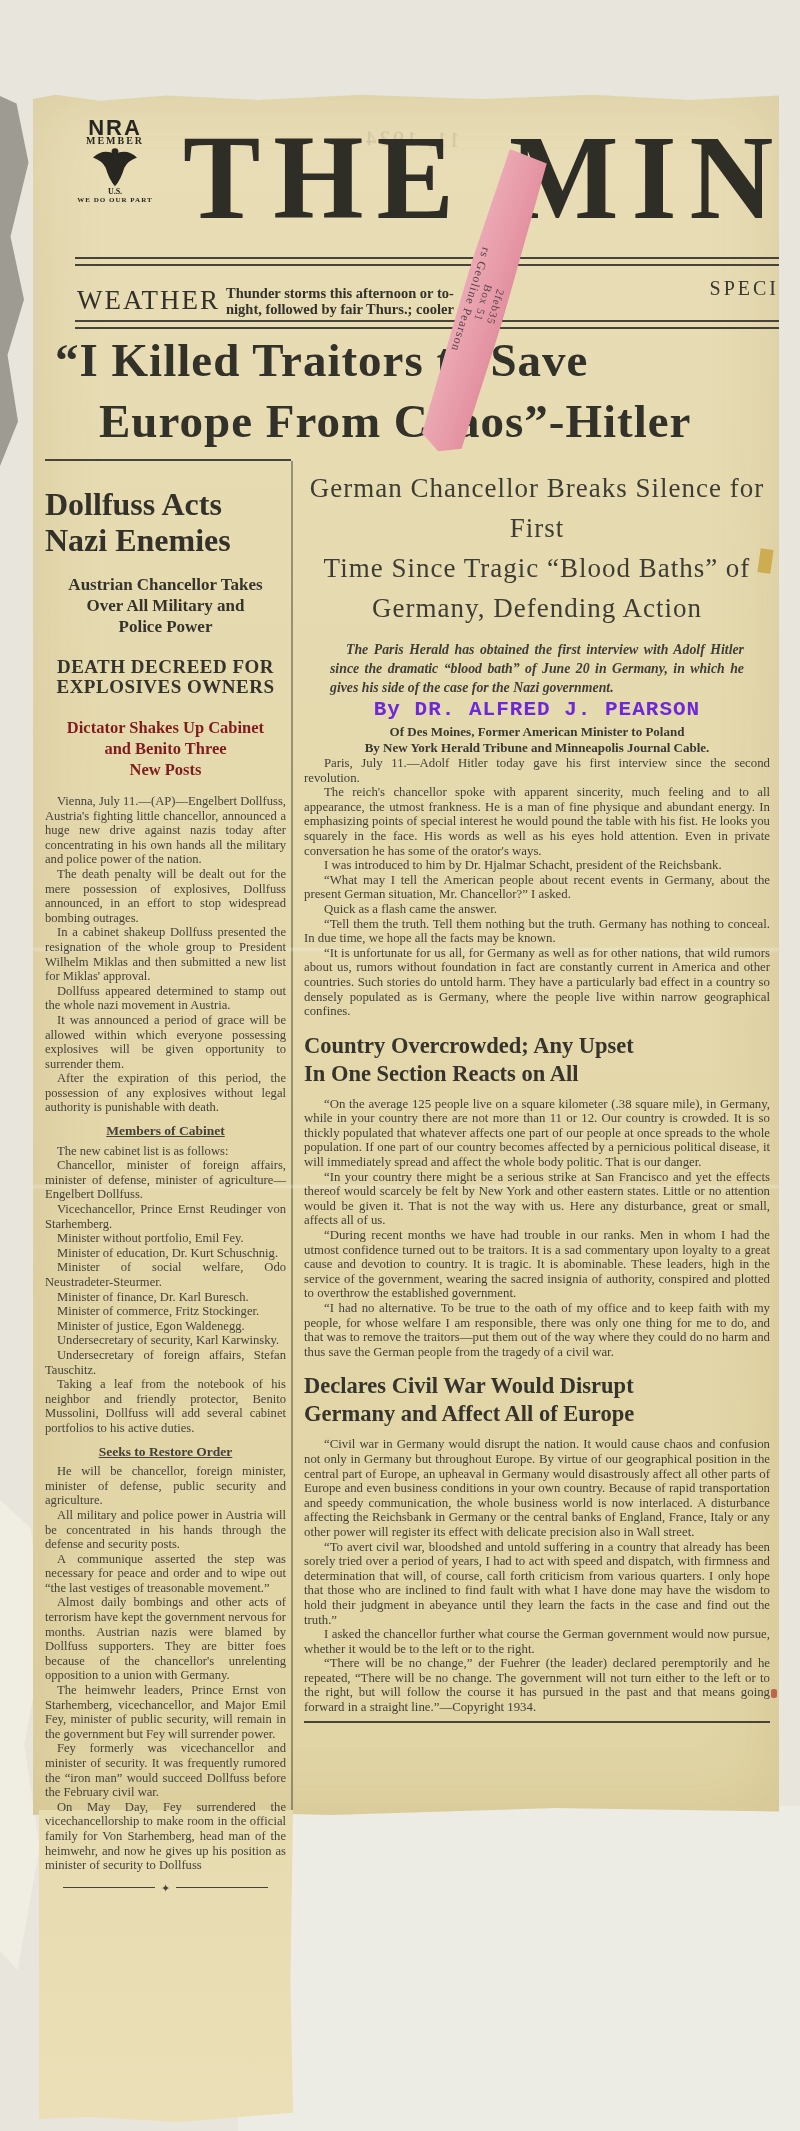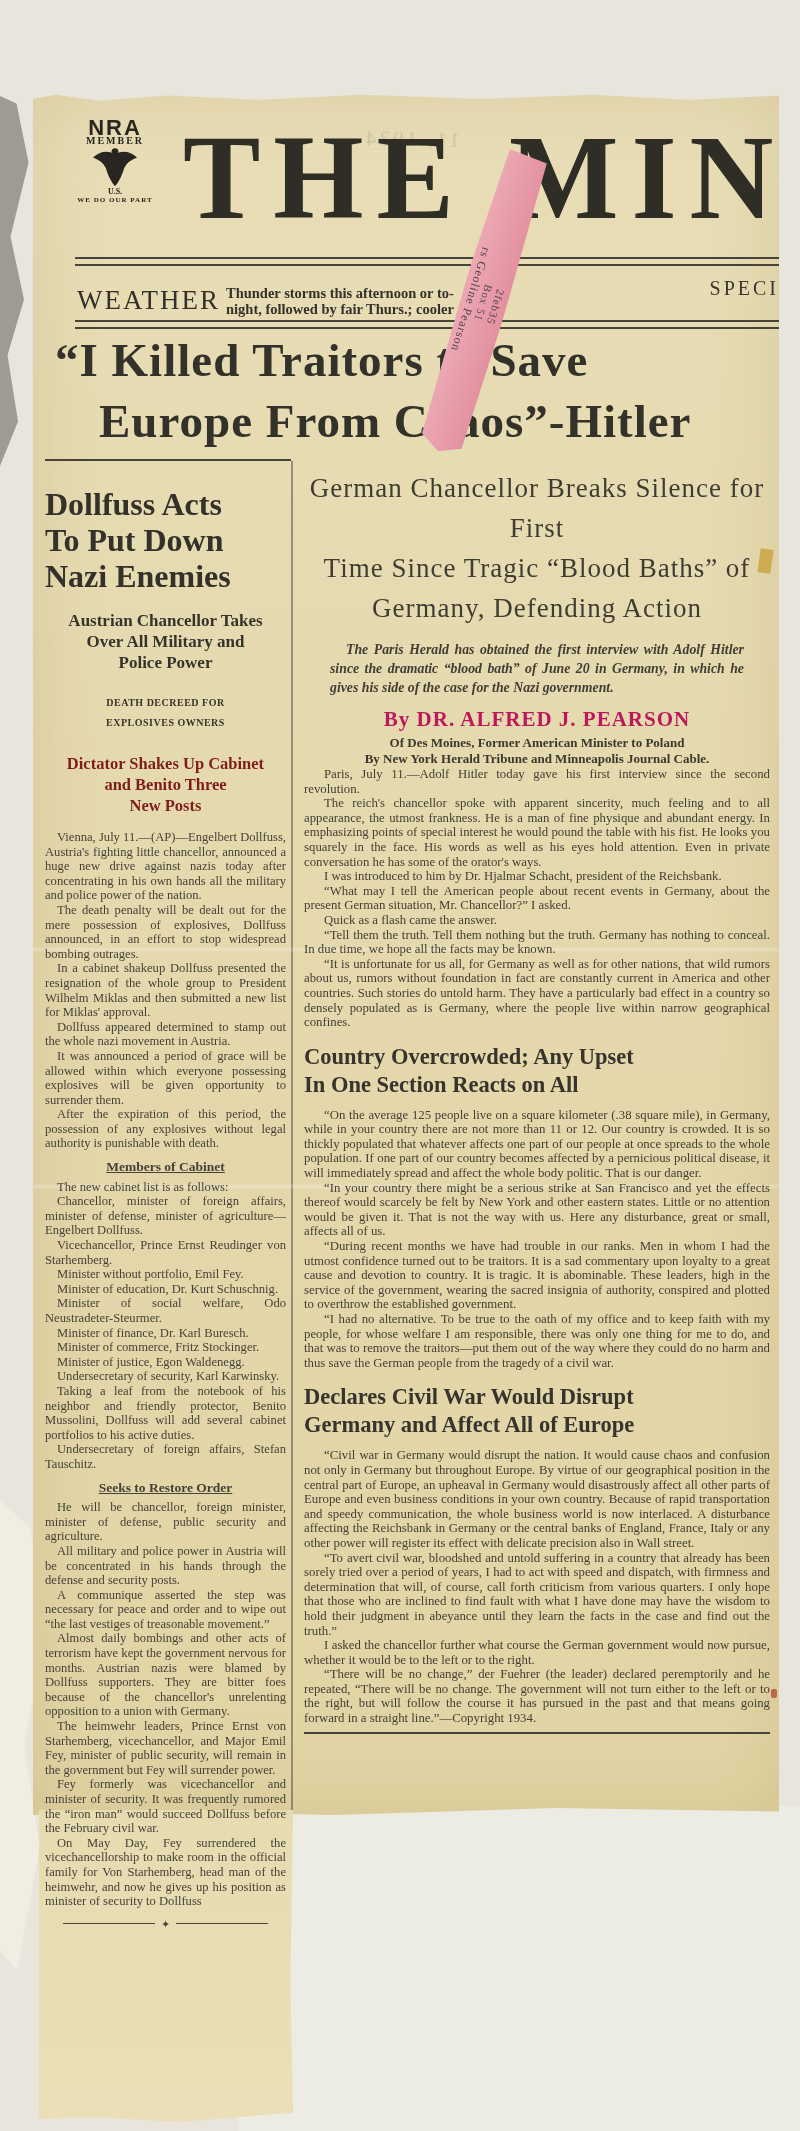--- a/index.html
+++ b/index.html
@@ -45,36 +45,36 @@
   
   .left-top-rule{position:absolute;left:12px;top:366px;width:246px;border-top:2px solid #45433a;}
   .col-rule{position:absolute;left:258px;top:368px;width:2px;height:1350px;background:#55524a;opacity:.55;}
   .crease{position:absolute;left:0;right:0;height:3px;background:rgba(255,255,255,.28);filter:blur(1px);}
   .mark-tape{position:absolute;left:726px;top:456px;width:13px;height:24px;background:#c9a23c;opacity:.8;transform:rotate(8deg);}
   .mark-red{position:absolute;left:738px;top:1596px;width:6px;height:9px;background:#b5543e;border-radius:2px;opacity:.85;}
   
   .lcol{position:absolute;left:45px;top:460px;width:241px;z-index:2;}
   .lhead{margin-top:26px;font-size:32px;font-weight:bold;line-height:36px;color:#33312a;}
   .ldeck1{margin-top:16px;font-size:17px;font-weight:bold;line-height:21px;text-align:center;color:#35332b;}
-  .ldeck2{margin-top:20px;font-size:10px;font-weight:bold;line-height:20px;text-align:center;letter-spacing:.5px;color:#35332b;}
+  .ldeck2{margin-top:20px;font-size:19px;font-weight:bold;line-height:20px;text-align:center;letter-spacing:.5px;color:#35332b;}
   .ldeck3{margin-top:20px;font-size:16.5px;font-weight:bold;line-height:21px;text-align:center;color:#7f1d1d;}
   .lbody{margin-top:14px;}
   .lbody .blk{font-size:12.6px;line-height:14.6px;color:#45423a;}
   .lbody .blk.b-p{text-align:justify;text-indent:12px;}
   .lbody .blk.b-h{text-align:center;font-weight:bold;font-size:13.5px;margin:9px 0 5px;text-decoration:underline;}
   .lend{display:flex;align-items:center;margin:10px 18px 0 18px;color:#45433a;}
   .lend .l{flex:1;border-top:1.6px solid #45433a;}
   .lend .s{padding:0 6px;font-size:11px;line-height:10px;}
   
   .mcol{position:absolute;left:304px;top:460px;width:466px;z-index:2;}
   .mhead{margin-top:8px;}
   .mhead .blk{font-size:27px;line-height:40px;text-align:center;letter-spacing:1px;color:#3f3d33;}
   .mintro{margin:12px 26px 0 26px;font-style:italic;font-weight:bold;font-size:13.8px;line-height:19px;
           text-align:justify;text-indent:16px;color:#403d34;}
-  .mby1{margin-top:10px;text-align:center;font-size:21px;font-weight:bold;letter-spacing:1px;color:#be185d;}
+  .mby1{margin-top:1px;text-align:center;font-size:21px;font-weight:bold;letter-spacing:1px;color:#6d28d9;font-family:Liberation Mono, monospace;}
   .mby2{margin-top:3px;text-align:center;font-size:13px;font-weight:bold;color:#3a382f;}
   .mby3{text-align:center;font-size:13px;font-weight:bold;color:#3a382f;}
   .mbody{margin-top:0;}
   .mbody .blk{font-size:12.8px;line-height:14.6px;color:#43403700;color:#434037;}
   .mbody .blk.b-p{text-align:justify;text-indent:20px;}
   .mbody .blk.b-h2{font-size:22.5px;line-height:28px;font-weight:bold;white-space:pre-line;
                    margin:13px 0 9px;text-indent:0;text-align:left;color:#36342c;}
   .mend{margin-top:6px;border-top:2px solid #45433a;}
   
   .sticker{position:absolute;left:460px;top:148px;width:47px;height:310px;z-index:3;
@@ -134,21 +134,20 @@
     <div class="crease" style="top:1092px;"></div>
     <div class="mark-tape"></div>
     <div class="mark-red"></div>
   </div>
 
   <div class="clip-left"></div>
 
   <div class="lcol">
     <div class="lhead">
         <div>Dollfuss Acts</div>
-        <div>To Put Down</div>
         <div>Nazi Enemies</div>
       </div>
     <div class="ldeck1">
         <div>Austrian Chancellor Takes</div>
         <div>Over All Military and</div>
         <div>Police Power</div>
       </div>
     <div class="ldeck2">
         <div>DEATH DECREED FOR</div>
         <div>EXPLOSIVES OWNERS</div>
@@ -169,22 +168,22 @@
         <div class="blk b-p">The new cabinet list is as follows:</div>
         <div class="blk b-p">Chancellor, minister of foreign affairs, minister of defense, minister of agriculture—Engelbert Dollfuss.</div>
         <div class="blk b-p">Vicechancellor, Prince Ernst Reudinger von Starhemberg.</div>
         <div class="blk b-p">Minister without portfolio, Emil Fey.</div>
         <div class="blk b-p">Minister of education, Dr. Kurt Schuschnig.</div>
         <div class="blk b-p">Minister of social welfare, Odo Neustradeter-Steurmer.</div>
         <div class="blk b-p">Minister of finance, Dr. Karl Buresch.</div>
         <div class="blk b-p">Minister of commerce, Fritz Stockinger.</div>
         <div class="blk b-p">Minister of justice, Egon Waldenegg.</div>
         <div class="blk b-p">Undersecretary of security, Karl Karwinsky.</div>
+        <div class="blk b-p">Undersecretary of foreign affairs, Stefan Tauschitz.</div>
         <div class="blk b-p">Taking a leaf from the notebook of his neighbor and friendly protector, Benito Mussolini, Dollfuss will add several cabinet portfolios to his active duties.</div>
-        <div class="blk b-p">Undersecretary of foreign affairs, Stefan Tauschitz.</div>
         <div class="blk b-h">Seeks to Restore Order</div>
         <div class="blk b-p">He will be chancellor, foreign minister, minister of defense, public security and agriculture.</div>
         <div class="blk b-p">All military and police power in Austria will be concentrated in his hands through the defense and security posts.</div>
         <div class="blk b-p">A communique asserted the step was necessary for peace and order and to wipe out “the last vestiges of treasonable movement.”</div>
         <div class="blk b-p">Almost daily bombings and other acts of terrorism have kept the government nervous for months. Austrian nazis were blamed by Dollfuss supporters. They are bitter foes because of the chancellor's unrelenting opposition to a union with Germany.</div>
         <div class="blk b-p">The heimwehr leaders, Prince Ernst von Starhemberg, vicechancellor, and Major Emil Fey, minister of public security, will remain in the government but Fey will surrender power.</div>
         <div class="blk b-p">Fey formerly was vicechancellor and minister of security. It was frequently rumored the “iron man” would succeed Dollfuss before the February civil war.</div>
         <div class="blk b-p">On May Day, Fey surrendered the vicechancellorship to make room in the official family for Von Starhemberg, head man of the heimwehr, and now he gives up his position as minister of security to Dollfuss</div>
       </div>
     <div class="lend">

